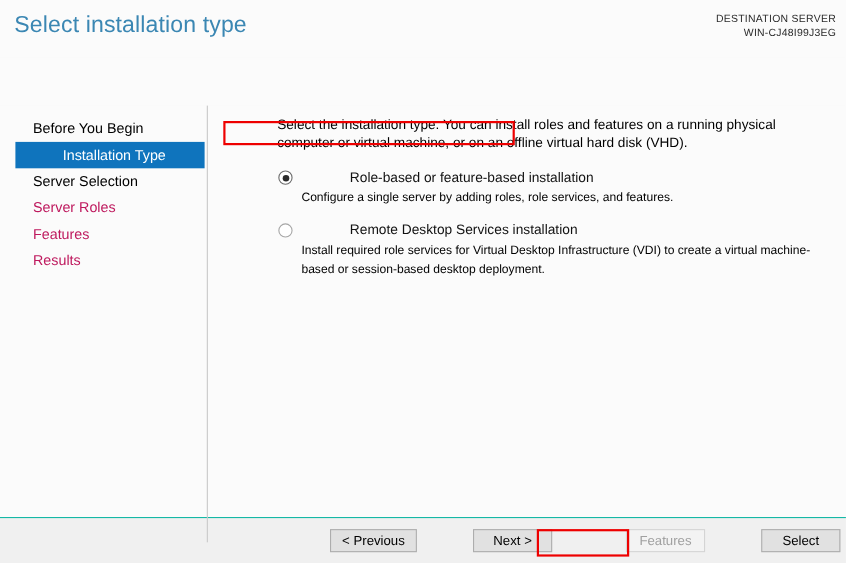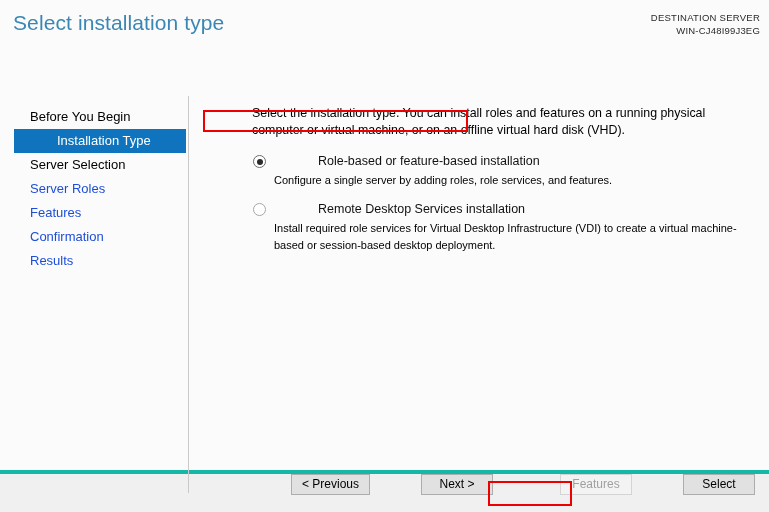--- a/index.html
+++ b/index.html
@@ -99,21 +99,21 @@
     line-height: 24px;
     margin: 0 3px 0 14px;
     padding-left: 16px;
     font-size: 13px;
     color: #000000;
     white-space: nowrap;
     cursor: default;
     user-select: none;
   }
   .nav-item.disabled {
-    color: #1d4ed8;
+    color: #be185d;
   }
   .nav-item.active {
     background: #0f74bd;
     color: #ffffff;
     margin-right: 3px;
     padding-left: 43px;
   }
 
   
   #content {
@@ -200,24 +200,25 @@
     top: 481px;
     width: 84px;
     height: 25px;
   }
 
   
   #footer {
     flex: 0 0 42px;
     height: 42px;
     background: #f0f0f0;
-    border-top: 4px solid #14b8a6;
+    border-top: 1px solid #14b8a6;
     display: flex;
+    align-items: center;
     justify-content: flex-end;
-    padding-right: 14px;
+    padding-right: 5px;
   }
   .wiz-btn {
     height: 21px;
     min-width: 72px;
     padding: 0 10px;
     margin-left: 7px;
     font-family: "Liberation Sans", sans-serif;
     font-size: 12px;
     color: #000000;
     background: #e1e1e1;
@@ -252,21 +253,20 @@
   </div>
 
   <div id="body-area">
 
     <div id="nav">
       <div class="nav-item">Before You Begin</div>
       <div class="nav-item active">Installation Type</div>
       <div class="nav-item">Server Selection</div>
       <div class="nav-item disabled">Server Roles</div>
       <div class="nav-item disabled">Features</div>
-      <div class="nav-item disabled">Confirmation</div>
       <div class="nav-item disabled">Results</div>
       <div id="nav-divider"></div>
     </div>
 
     <div id="content">
 
       <p id="intro-text">Select the installation type. You can install roles and features on a running physical computer or virtual machine, or on an offline virtual hard disk (VHD).</p>
 
       <div class="option-group">
 

